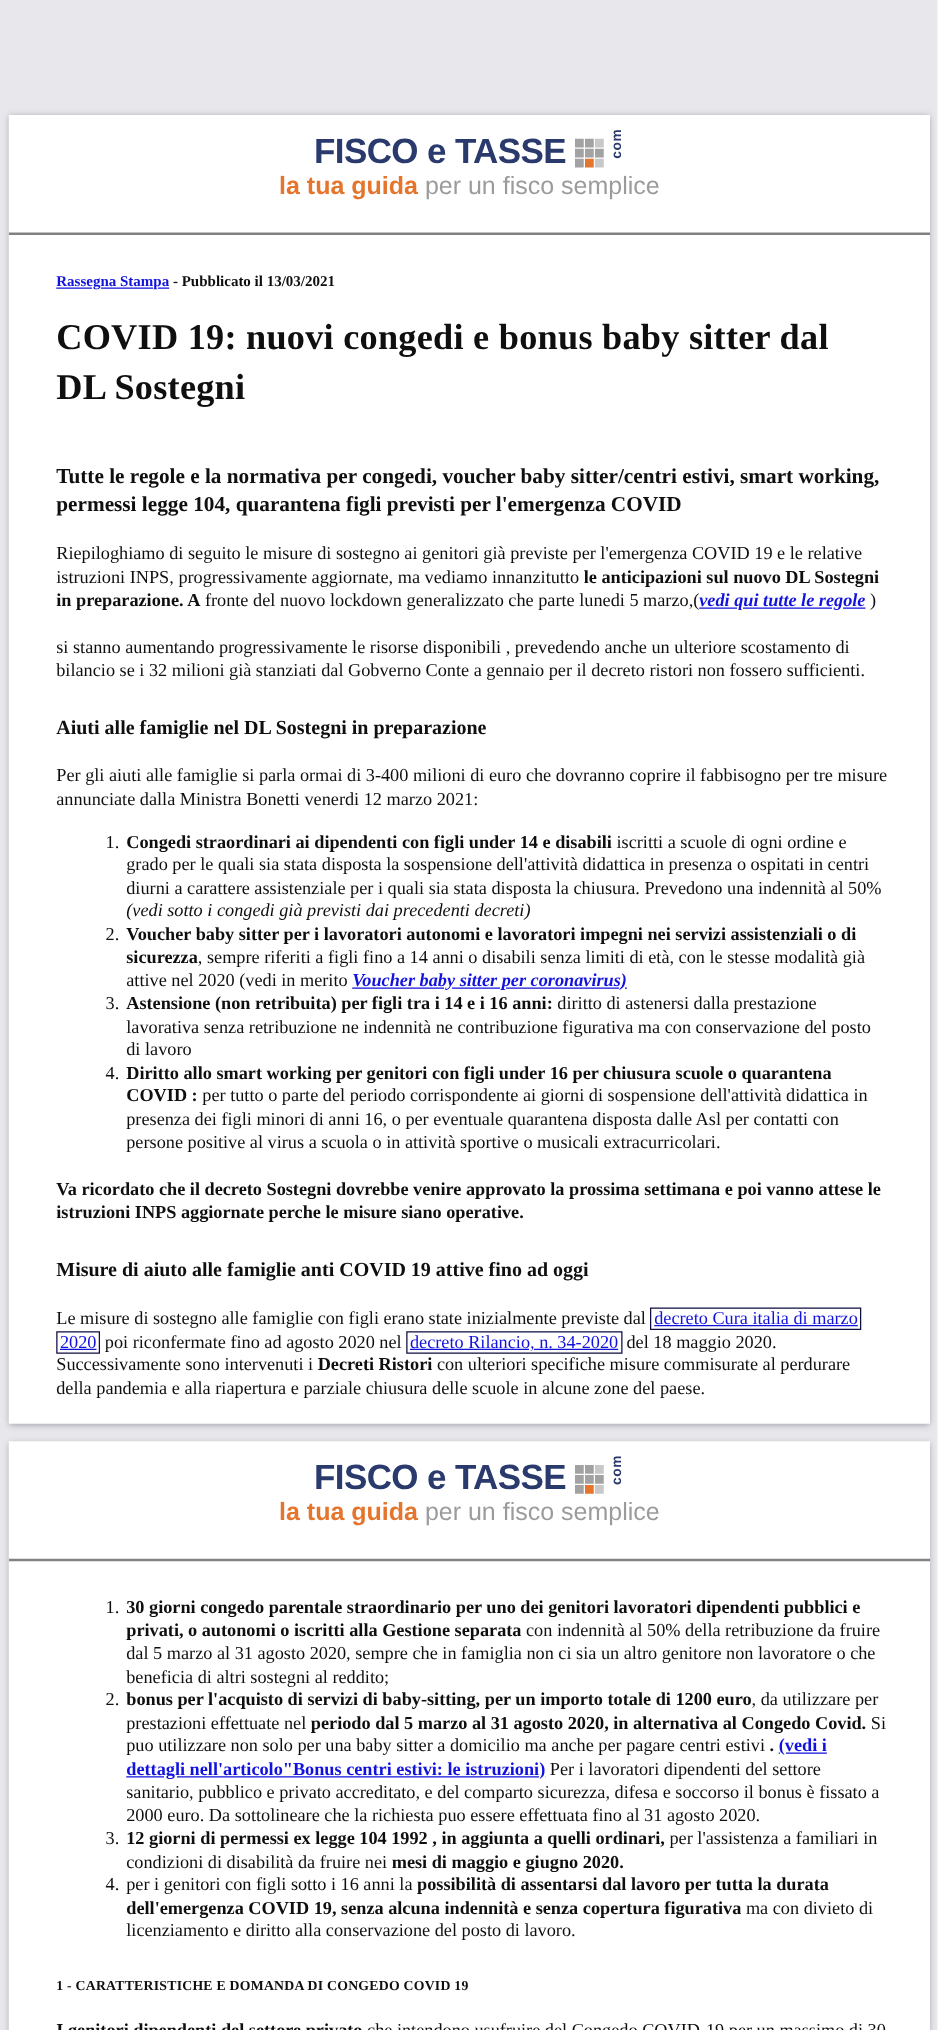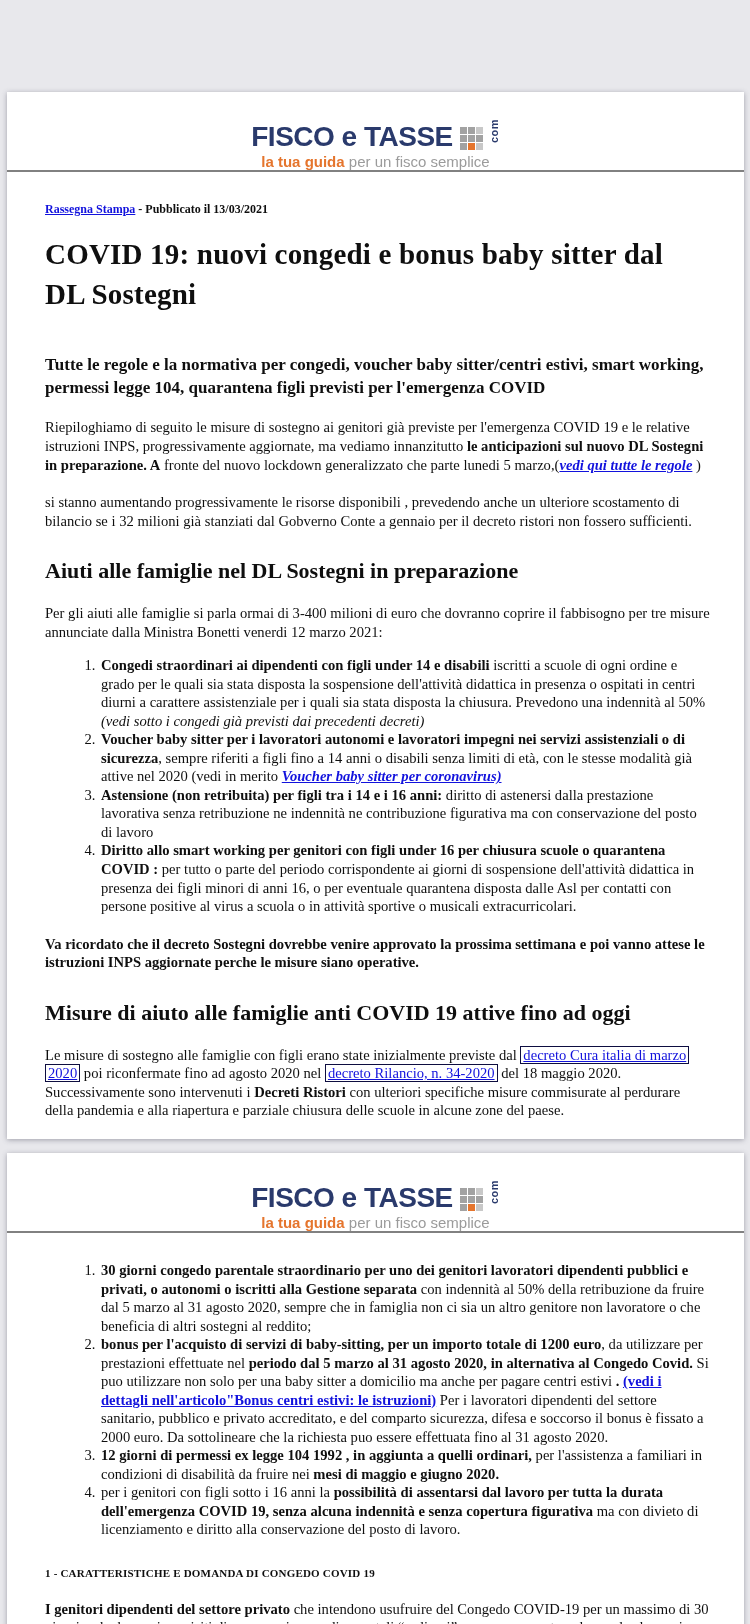--- a/index.html
+++ b/index.html
@@ -5,39 +5,39 @@
   :root{
     --navy:#2a3a6c; --orange:#e5752d; --link:#1212dd; --boxborder:#0d0d40;
     --text:#0f0f0f; --taggray:#9b9b9b; --rule:#818181; --bg:#e8e8ec; --gridgray:#a2a2a2;
   }
   *{margin:0;padding:0;box-sizing:border-box;}
   html,body{width:750px;height:1624px;overflow:hidden;}
   body{background:var(--bg);font-family:"Liberation Serif",serif;color:var(--text);position:relative;}
   .page{position:absolute;left:7px;width:737px;background:#fff;box-shadow:0 1px 5px rgba(70,70,90,.45);}
   #page-1{top:92px;height:1047px;overflow:hidden;}
   #page-2{top:1153px;height:700px;overflow:hidden;}
-  .page-header{padding-top:31px;height:80px;border-bottom:2px solid var(--rule);text-align:center;}
+  .page-header{padding-top:15px;height:96px;border-bottom:2px solid var(--rule);text-align:center;}
   .logo-row{display:flex;justify-content:center;align-items:center;gap:7px;}
   .logo-text{font-family:"Liberation Sans",sans-serif;font-weight:bold;font-size:28px;line-height:1;color:var(--navy);letter-spacing:-.5px;}
   .logo-grid{display:grid;grid-template-columns:repeat(3,7px);grid-auto-rows:7px;gap:1px;margin-top:2px;}
   .logo-grid .c{background:var(--gridgray);}
   .logo-grid .c.lt{background:#c8c8c8;}
   .logo-grid .c.o{background:var(--orange);}
   .logo-com{font-family:"Liberation Sans",sans-serif;font-weight:bold;font-size:11px;color:var(--navy);
     display:inline-block;transform:rotate(-90deg);width:12px;letter-spacing:.5px;margin-left:-2px;}
-  .tagline{font-family:"Liberation Sans",sans-serif;font-size:15px;line-height:1.1;margin-top:3px;}
+  .tagline{font-family:"Liberation Sans",sans-serif;font-size:20px;line-height:1.1;margin-top:3px;}
   .tagline .hl{color:var(--orange);font-weight:bold;}
   .tagline .rest{color:var(--taggray);}
   .content{padding:0 34px 0 38px;font-size:14.6px;line-height:1.27;}
   .meta{margin-top:30px;font-weight:bold;font-size:12px;}
   .meta .mlink{color:var(--link);text-decoration:underline;cursor:pointer;}
   h1.title{font-size:29px;line-height:1.38;font-weight:bold;margin-top:17px;max-width:632px;letter-spacing:.2px;}
   p.subtitle{font-size:17px;font-weight:bold;margin-top:40px;line-height:1.33;}
   .para{margin-top:19px;}
-  h2.sect{font-size:22px;font-weight:bold;margin-top:27px;}
+  h2.sect{font-size:16px;font-weight:bold;margin-top:27px;}
   ol.measures{margin-top:15px;padding-left:54px;}
   ol.measures li{padding-left:2px;}
   .allbold{font-weight:bold;}
   h3.sect2{font-size:11px;font-weight:bold;margin-top:28px;letter-spacing:.2px;}
   
   .b{font-weight:bold;}
   .i{font-style:italic;}
   .link{color:var(--link);text-decoration:underline;cursor:pointer;}
   .box{border:1.5px solid var(--boxborder);padding:0 2px;box-decoration-break:clone;-webkit-box-decoration-break:clone;}
   #page-2 .content ol.measures{margin-top:28px;}

